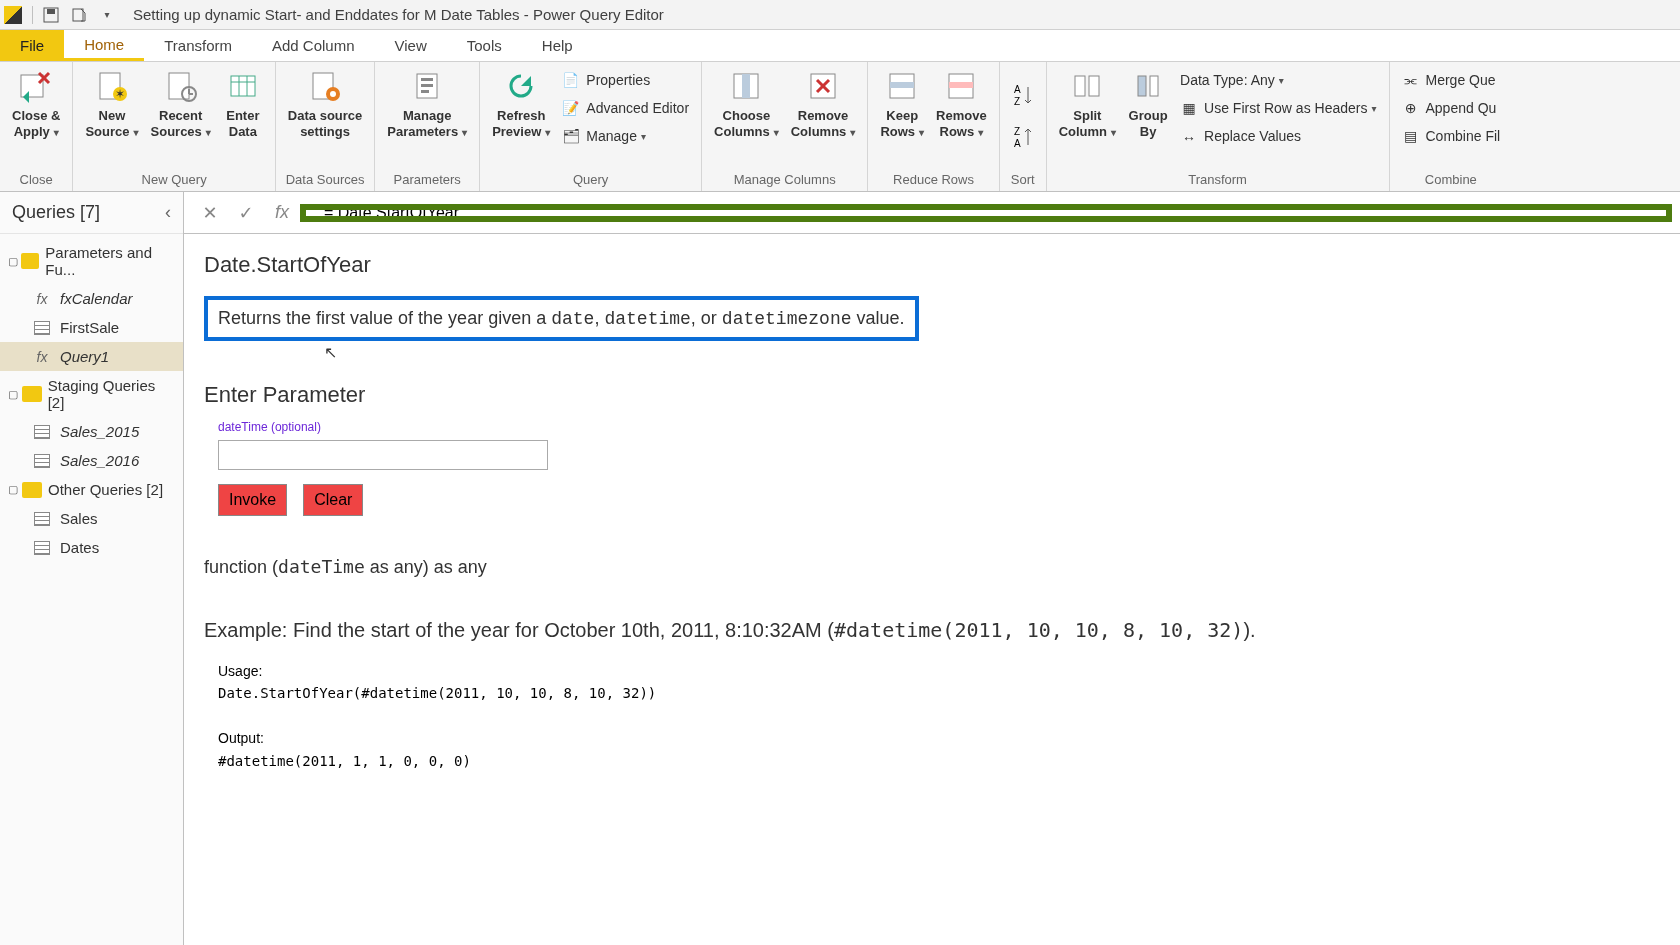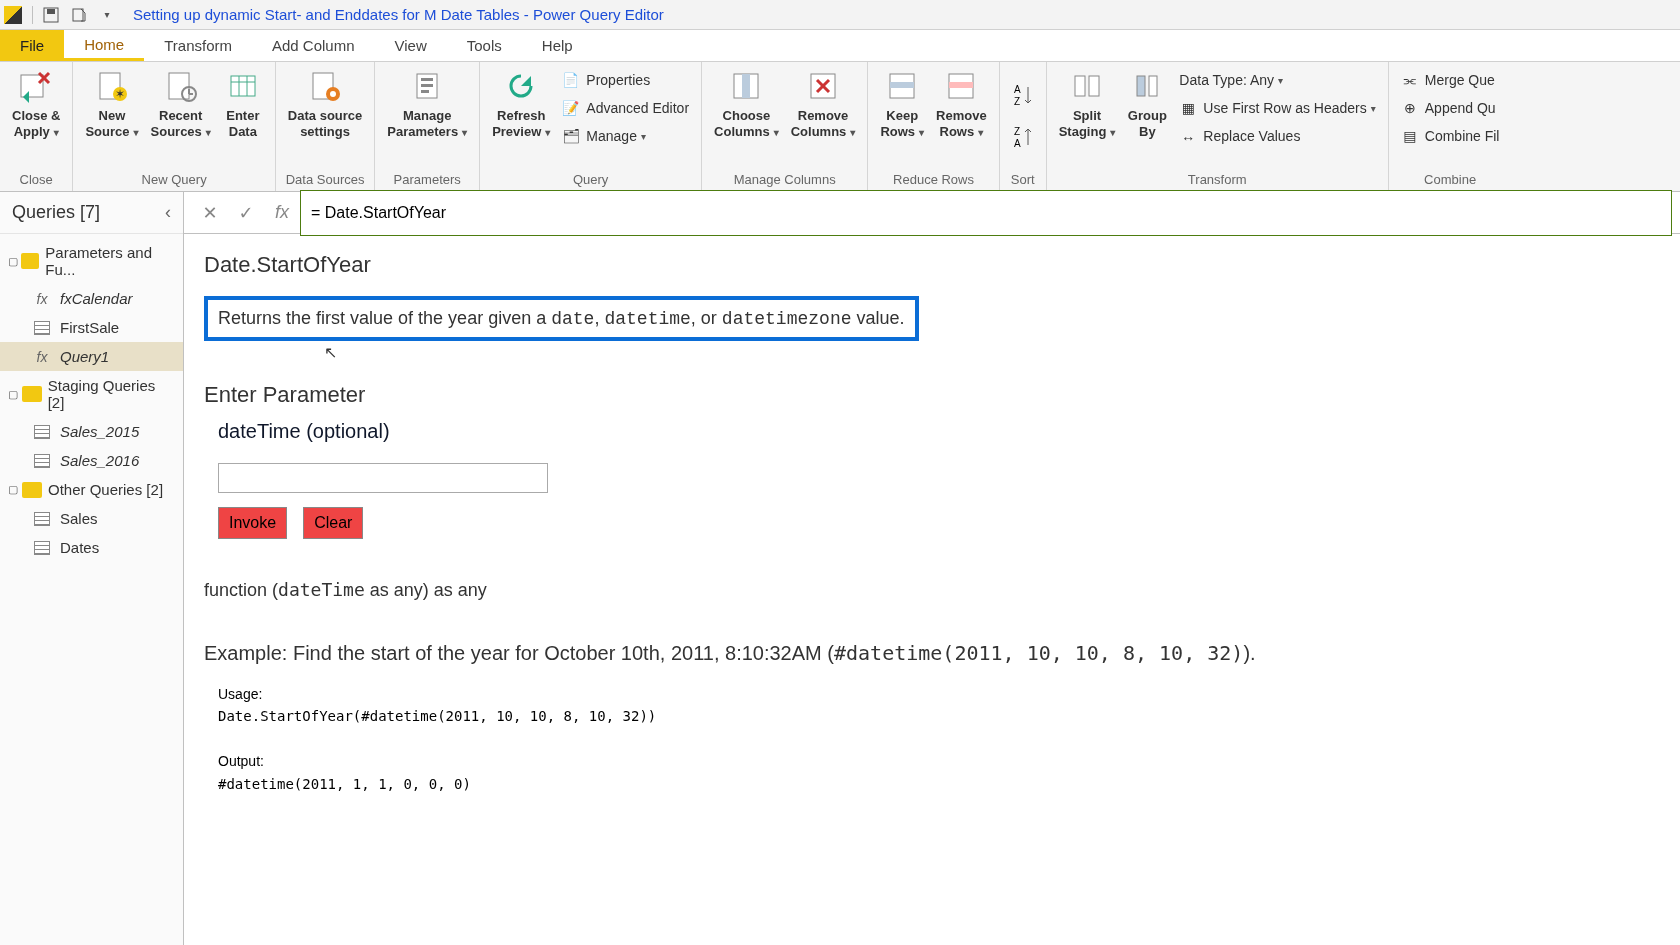--- a/index.html
+++ b/index.html
@@ -3,21 +3,21 @@
 <meta charset="utf-8">
 <style>
 * { box-sizing: border-box; margin: 0; padding: 0; font-family: "Segoe UI", Tahoma, sans-serif; }
 body { background: #fff; width: 1680px; height: 945px; overflow: hidden; font-size: 14px; }
 
 
 .titlebar { height: 30px; background: #f3f3f3; display: flex; align-items: center; padding: 0 4px; border-bottom: 1px solid #d0d0d0; }
 .titlebar .app-icon { width: 18px; height: 18px; background: linear-gradient(135deg, #f2c811 50%, #333 50%); margin-right: 6px; }
 .titlebar .qat-btn { width: 24px; height: 24px; display: flex; align-items: center; justify-content: center; margin: 0 2px; cursor: pointer; }
 .titlebar .qat-sep { width: 1px; height: 18px; background: #c0c0c0; margin: 0 4px; }
-.titlebar .title-text { margin-left: 12px; font-size: 15px; color: #1d4ed8; }
+.titlebar .title-text { margin-left: 12px; font-size: 15px; color: #404040; }
 
 
 .menubar { height: 32px; background: #fff; display: flex; align-items: stretch; border-bottom: 1px solid #d0d0d0; }
 .menubar .tab { padding: 0 20px; display: flex; align-items: center; font-size: 15px; cursor: pointer; }
 .menubar .tab.file { background: #f2c811; color: #222; font-weight: 500; }
 .menubar .tab.active { border-bottom: 3px solid #f2c811; color: #a16207; }
 .menubar .tab:not(.file):not(.active) { color: #444; }
 
 
 .ribbon { height: 130px; background: #f5f5f5; display: flex; border-bottom: 1px solid #c0c0c0; overflow: hidden; }
@@ -43,28 +43,28 @@
 .qitem { display: flex; align-items: center; padding: 6px 8px 6px 32px; font-size: 15px; color: #333; cursor: pointer; }
 .qitem.selected { background: #e8e0c8; }
 .qitem .qicon { width: 20px; height: 16px; margin-right: 8px; display:flex; align-items:center; justify-content:center;}
 .qitem .fx { font-style: italic; color: #666; font-size: 14px; }
 .qitem .tbl { width:16px; height:14px; border:1px solid #888; background: repeating-linear-gradient(#fff,#fff 3px,#888 3px,#888 4px); }
 
 
 .main { flex: 1; display: flex; flex-direction: column; background: #fff; }
 .formula-bar { height: 42px; display: flex; align-items: center; border-bottom: 1px solid #c0c0c0; padding: 0 8px; }
 .formula-bar .fbtn { width: 36px; height: 30px; display:flex; align-items:center; justify-content:center; cursor:pointer; color:#888; font-size:18px;}
-.formula-bar .finput { flex: 1; border: 1px solid #4d7c0f; height: 46px; padding: 0 10px; font-size: 16px; background:#fff;}
+.formula-bar .finput { flex: 1; border: 6px solid #4d7c0f; height: 18px; padding: 0 18px; font-size: 16px; background:#fff;}
 .func-area { padding: 18px 20px; overflow: auto; flex:1; }
 .func-title { font-size: 22px; color: #333; margin-bottom: 18px; }
 .desc-box { border: 4px solid #0b6dd6; background: #fff; padding: 8px 10px; display: inline-block; font-size: 18px; color: #333; }
 .desc-box .mono { font-family: Liberation Mono, monospace; }
 .cursor-img { margin-top:2px; margin-left:120px; font-size:16px; color:#333;}
 .enter-param { font-size: 22px; color: #333; margin-top: 20px; margin-bottom: 12px; }
-.param-label { font-size: 20px; color: #0f172a; margin-bottom: 20px; }
+.param-label { font-size: 12px; color: #6d28d9; margin-bottom: 6px; }
 .param-input { width: 330px; height: 30px; border: 1px solid #aaa; padding: 0 6px; font-size: 15px; }
 .btn-row { margin-top: 14px; display:flex; gap: 16px;}
 .btn { border: 1px solid #888; background: #ef4444; padding: 6px 10px; font-size: 16px; cursor:pointer; }
 .sig { font-size: 18px; color: #333; margin-top: 40px; }
 .sig .mono { font-family: Consolas, monospace; }
 .example { font-size: 20px; color: #333; margin-top: 40px; }
 .example .mono { font-family: Consolas, monospace; }
 .usage-block { margin-left: 14px; margin-top: 18px; font-size: 14px; color:#000000; line-height:1.6;}
 .usage-block .mono { font-family: Consolas, monospace; }
 
@@ -304,21 +304,21 @@
   <div class="rgroup">
     <div class="row">
       <div class="rbtn">
         <div class="ricon">
             <svg width="32" height="32">
               <rect x="4" y="6" width="10" height="20" fill="#fff" stroke="#888"></rect>
               <rect x="18" y="6" width="10" height="20" fill="#fff" stroke="#888"></rect>
             </svg>
           </div>
         <div class="rlabel dropdown-arrow">Split
-Staging</div>
+Column</div>
       </div>
       <div class="rbtn">
         <div class="ricon">
             <svg width="32" height="32">
               <rect x="6" y="6" width="8" height="20" fill="#bcd" stroke="#888"></rect>
               <rect x="18" y="6" width="8" height="20" fill="#fff" stroke="#888"></rect>
             </svg>
           </div>
         <div class="rlabel">Group
 By</div>

